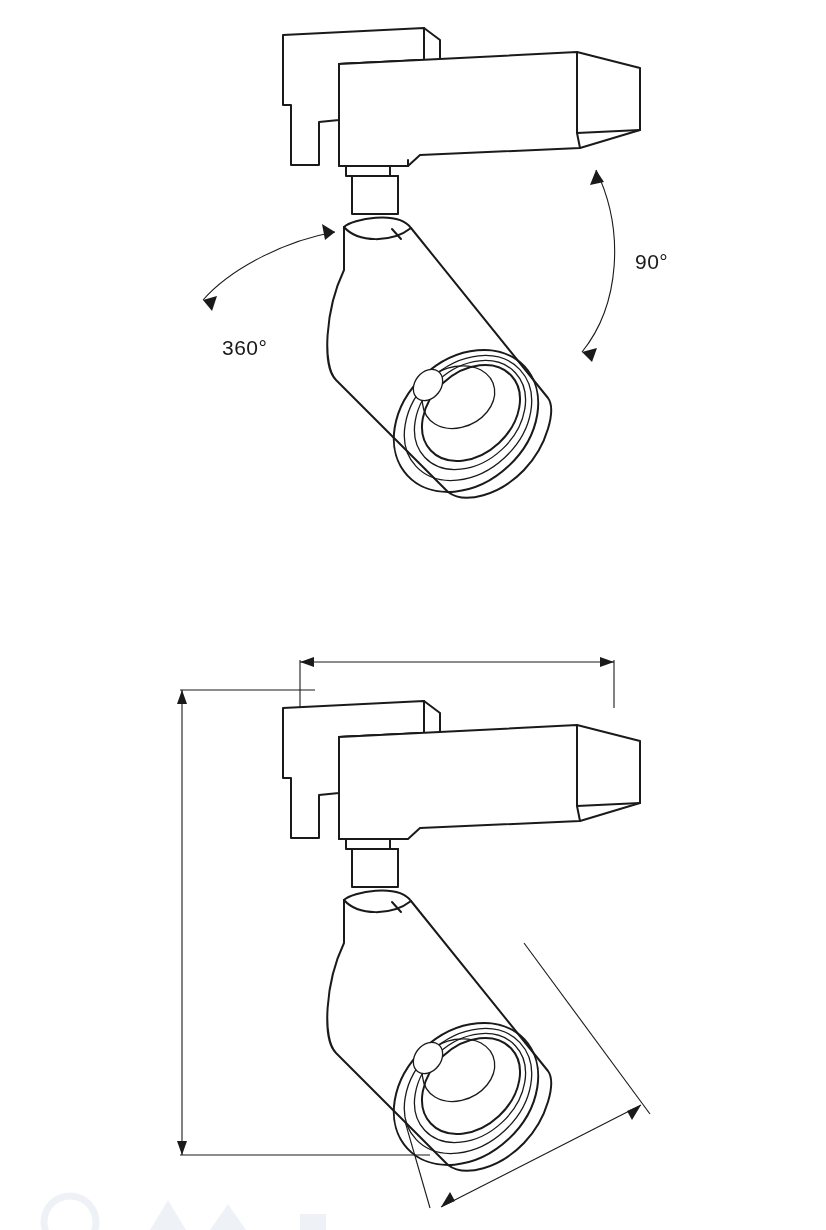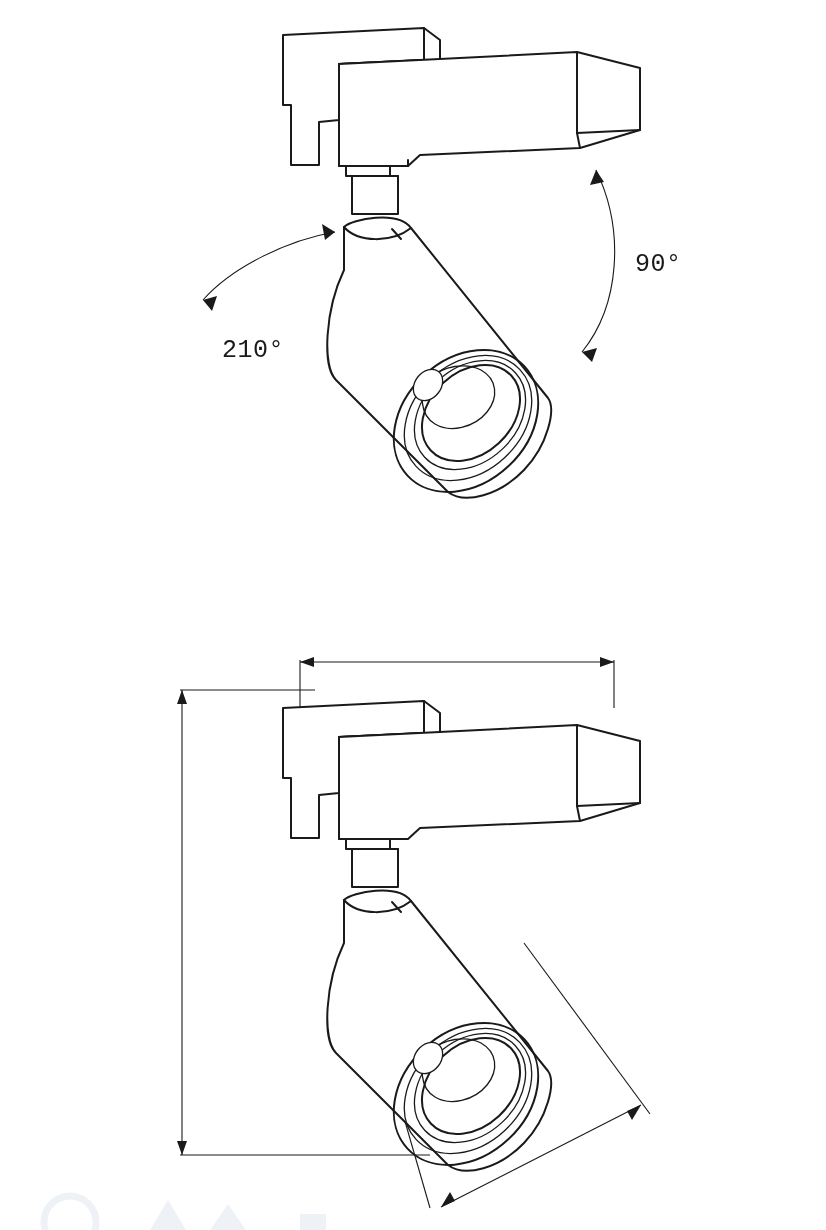--- a/index.html
+++ b/index.html
@@ -30,22 +30,22 @@
     height: 600px;
   }
   #fig-bottom {
     left: 0;
     top: 600px;
     width: 826px;
     height: 630px;
   }
   .label {
     position: absolute;
-    font-family: Liberation Mono, monospace;
-    font-size: 25px;
+    font-family: Liberation Sans, sans-serif;
+    font-size: 21px;
     color: #1a1a1a;
     white-space: nowrap;
     letter-spacing: 0.5px;
   }
   #label-360 {
     left: 222px;
     top: 336px;
   }
   #label-90 {
     left: 635px;
@@ -132,21 +132,21 @@
         <path d="M203,300 L217,296 L212,311 Z" fill="#1a1a1a"></path>
       </g>
 
       <g>
         <path class="dim" d="M596,170 C625,230 620,305 582,352"></path>
         <path d="M596,170 L590,185 L604,182 Z" fill="#1a1a1a"></path>
         <path d="M582,352 L597,348 L592,362 Z" fill="#1a1a1a"></path>
       </g>
     </svg>
 
-    <div class="label" id="label-360">210°</div>
+    <div class="label" id="label-360">360°</div>
     <div class="label" id="label-90">90°</div>
   </div>
 
   <div class="fig" id="fig-bottom">
     <svg width="826" height="630" viewBox="0 0 826 630">
 
       <g>
         <path class="dim" d="M300,60 L300,108"></path>
         <path class="dim" d="M614,60 L614,108"></path>
         <path class="dim" d="M300,62 L614,62"></path>

